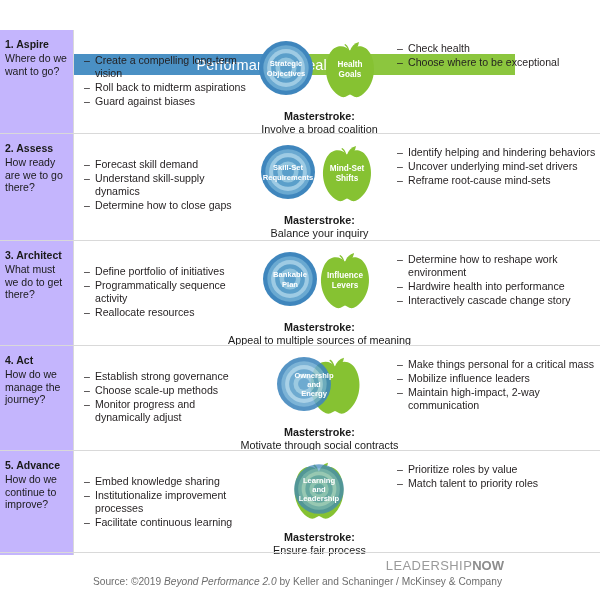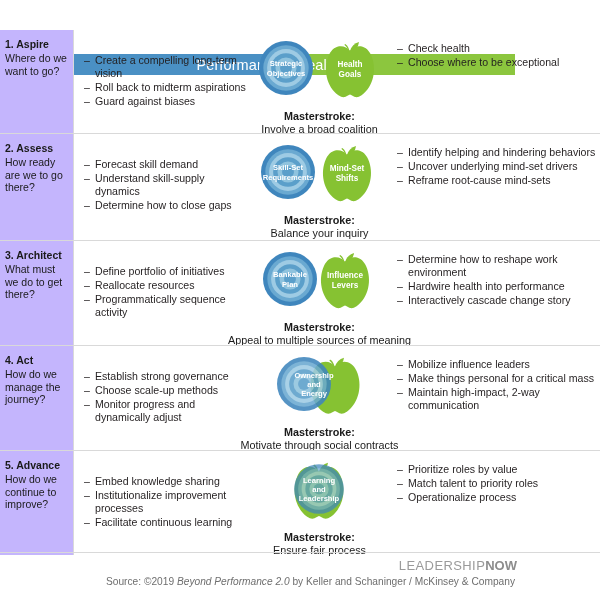--- a/index.html
+++ b/index.html
@@ -48,21 +48,21 @@
   .gfx svg{position:absolute;left:0;top:0;}
   .master{position:absolute;left:-60px;right:-60px;text-align:center;}
   .master b{display:block;font-size:10.8px;font-weight:bold;line-height:13px;color:#1a1a1a;}
   .master span{display:block;font-size:10.8px;line-height:13px;color:#1a1a1a;}
 
   .lbl{font-family:"Liberation Sans",sans-serif;fill:#ffffff;font-size:8.2px;
        text-anchor:middle;font-weight:600;}
   .lbl.sm{font-size:7.6px;}
 
   
-  .footer{position:absolute;left:0;top:556px;width:510px;height:44px;margin-left:13px;}
+  .footer{position:absolute;left:0;top:556px;width:510px;height:44px;}
   .logo{position:absolute;right:6px;top:2px;font-size:13px;letter-spacing:.4px;color:#9a9a9a;}
   .logo .bold{font-weight:bold;color:#8d8d8d;letter-spacing:0;}
   .source{position:absolute;left:0;right:8px;top:20px;text-align:right;
           font-size:10.2px;color:#6e6e6e;}
   .source i{font-style:italic;}
   .hr-top{position:absolute;left:0;top:552px;width:600px;border-top:1px solid #d9d9d9;}
 </style>
 </head>
 <body>
 
@@ -181,22 +181,22 @@
       </div>
       <div class="row" style="height: 105px;">
         <div class="stage">
           <div class="stage-title">3. Architect</div>
           <div class="stage-q">What must we do to get there?</div>
         </div>
         <div class="body">
           <div class="col-left">
             <ul class="bul">
               <li>Define portfolio of initiatives</li>
+              <li>Programmatically sequence activity</li>
               <li>Reallocate resources</li>
-              <li>Programmatically sequence activity</li>
             </ul>
           </div>
           <div class="col-mid">
             <div class="gfx">
               <svg width="135" height="78" viewBox="0 0 135 78">
                 <g opacity="1">
                   <circle cx="38" cy="38" r="27.00" fill="#3f86bd"></circle>
                   <circle cx="38" cy="38" r="22.68" fill="#6aa9d1"></circle>
                   <circle cx="38" cy="38" r="18.90" fill="#9ecbe4"></circle>
                   <circle cx="38" cy="38" r="14.85" fill="#5b9fca"></circle>
@@ -270,22 +270,22 @@
                 </g>
               </svg>
               <div class="master" style="top: 80px;">
                 <b>Masterstroke:</b>
                 <span>Motivate through social contracts</span>
               </div>
             </div>
           </div>
           <div class="col-right">
             <ul class="bul">
+              <li>Make things personal for a critical mass</li>
               <li>Mobilize influence leaders</li>
-              <li>Make things personal for a critical mass</li>
               <li>Maintain high-impact, 2-way communication</li>
             </ul>
           </div>
         </div>
       </div>
       <div class="row" style="height: 105px;">
         <div class="stage">
           <div class="stage-title">5. Advance</div>
           <div class="stage-q">How do we continue to improve?</div>
         </div>
@@ -324,21 +324,20 @@
               <div class="master" style="top: 80px;">
                 <b>Masterstroke:</b>
                 <span>Ensure fair process</span>
               </div>
             </div>
           </div>
           <div class="col-right">
             <ul class="bul">
               <li>Prioritize roles by value</li>
               <li>Match talent to priority roles</li>
-              <li>Operationalize process</li>
             </ul>
           </div>
         </div>
       </div>
     </div>
 
   <div class="hr-top"></div>
   <div class="footer">
     <div class="logo"><span>LEADERSHIP</span><span class="bold">NOW</span></div>
     <div class="source"><span>Source: ©2019 </span><i>Beyond Performance 2.0</i><span> by Keller and Schaninger / McKinsey &amp; Company</span></div>

